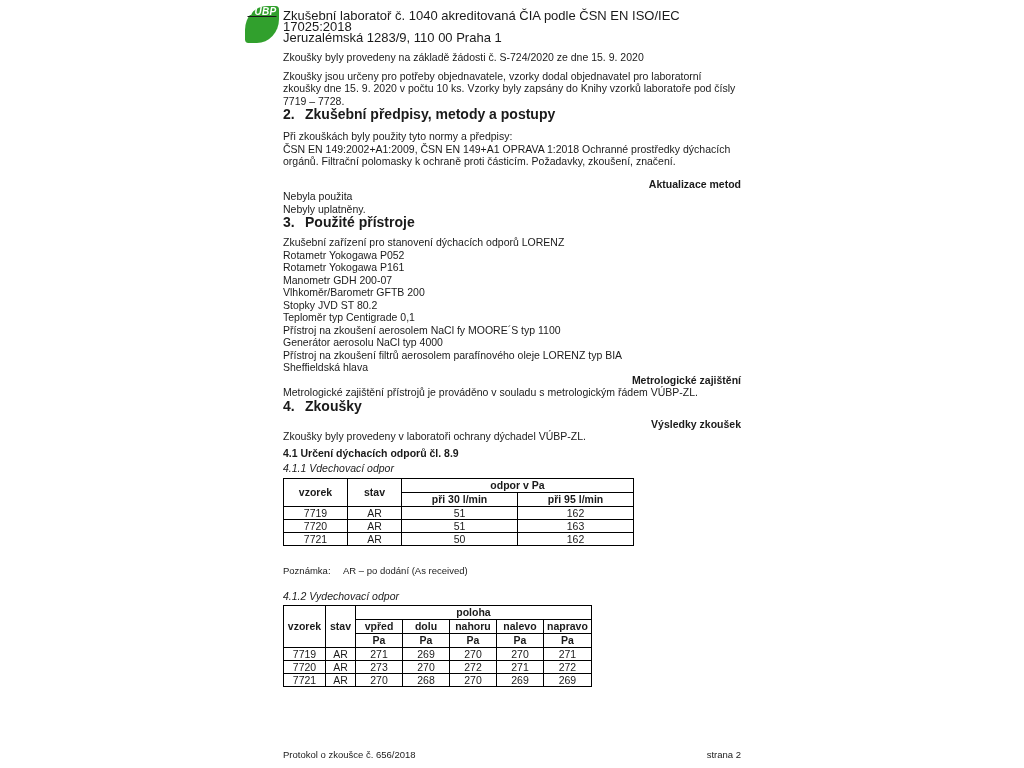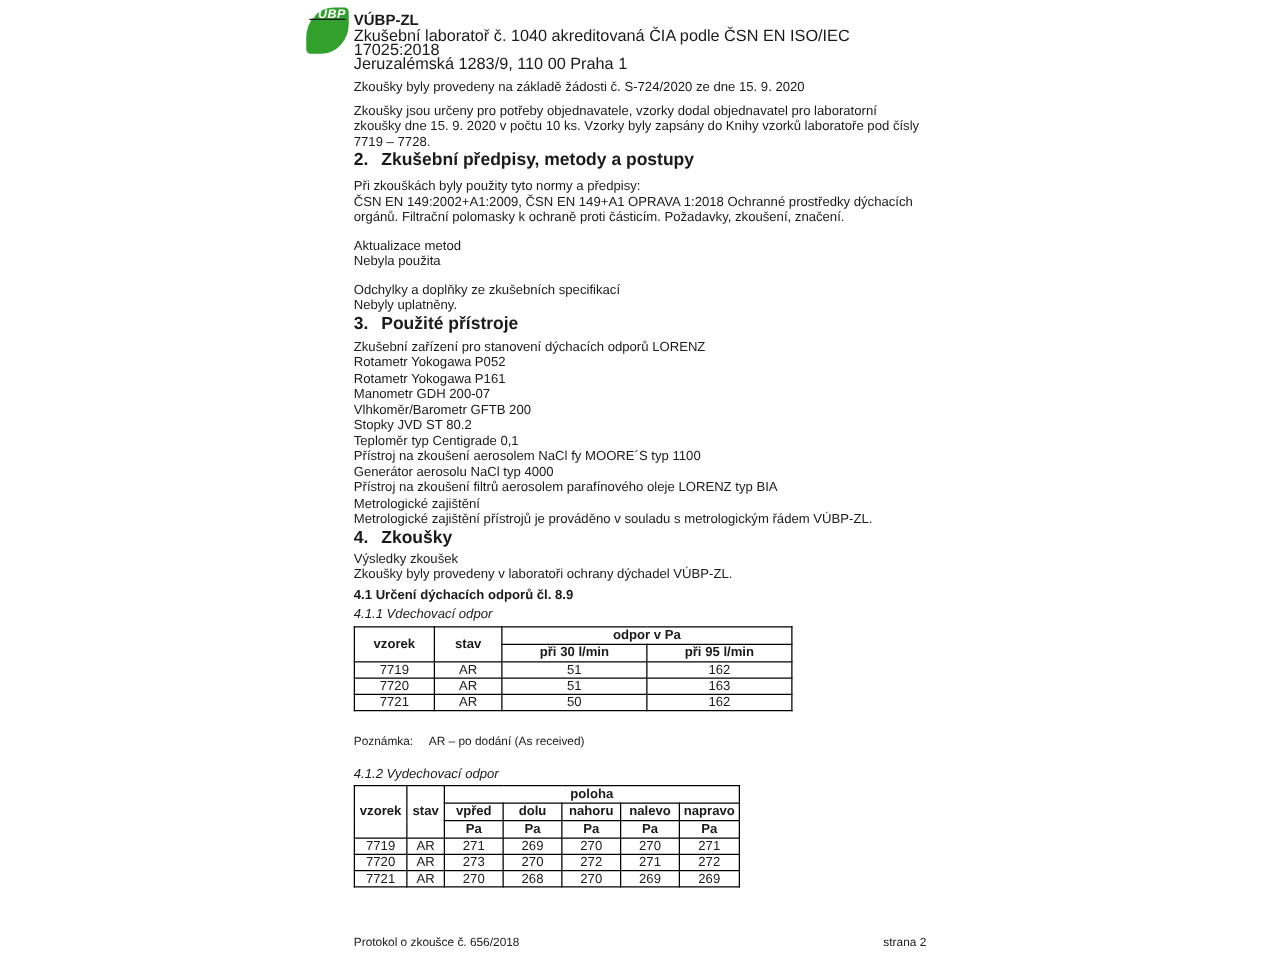--- a/index.html
+++ b/index.html
@@ -13,21 +13,21 @@
   .content{position:absolute;left:283px;top:10px;width:458px;font-size:10.5px;line-height:12.5px;}
   .doc-header .org{font-size:12px;font-weight:bold;line-height:13px;}
   .doc-header .small{font-size:13px;line-height:11px;}
 
   h2.h{font-size:14px;line-height:15px;font-weight:bold;margin:0;}
   .h .num{display:inline-block;width:22px;}
   p{margin:0;}
   .mt16{margin-top:16px}.mt14{margin-top:14px}.mt12{margin-top:12px}
   .mt10{margin-top:10px}.mt8{margin-top:8px}.mt6{margin-top:6px}
   .mt4{margin-top:4px}.mt3{margin-top:3px}
-  .blabel{font-weight:normal;}
+  .blabel{font-weight:bold;text-align:right;}
   .sub-bold{font-weight:bold;}
   .sub-italic{font-style:italic;}
 
   table.t{border-collapse:collapse;font-size:10.5px;}
   .t th,.t td{border:1px solid #000;text-align:center;padding:0 3px;}
   .t th{font-weight:bold;height:13px;line-height:13px;}
   .t td{height:12px;line-height:12px;font-weight:normal;}
   .t .unit-cell{font-weight:bold;}
 
   .note{margin-top:19px;font-size:9.5px;line-height:11px;}
@@ -41,52 +41,51 @@
 
 <div class="page">
 
   <div class="logo">
     <span class="logo-text">VÚBP</span>
   </div>
 
   <div class="content">
 
     <div class="doc-header">
-      <div class="org">VÚBP-ZL</div>
       <div class="small">Zkušební laboratoř č. 1040 akreditovaná ČIA podle ČSN EN ISO/IEC 17025:2018</div>
       <div class="small">Jeruzalémská 1283/9, 110 00 Praha 1</div>
     </div>
 
     <p class="mt8">Zkoušky byly provedeny na základě žádosti č. S-724/2020 ze dne 15. 9. 2020</p>
     <p class="mt6">Zkoušky jsou určeny pro potřeby objednavatele, vzorky dodal objednavatel pro laboratorní zkoušky dne 15. 9. 2020 v počtu 10 ks. Vzorky byly zapsány do Knihy vzorků laboratoře pod čísly 7719 – 7728.</p>
 
     <h2 class="h mt16">
       <span class="num">2.</span><span>Zkušební předpisy, metody a postupy</span>
     </h2>
     <p class="mt8">Při zkouškách byly použity tyto normy a předpisy:</p>
     <p>ČSN EN 149:2002+A1:2009, ČSN EN 149+A1 OPRAVA 1:2018 Ochranné prostředky dýchacích orgánů. Filtrační polomasky k ochraně proti částicím. Požadavky, zkoušení, značení.</p>
     <p class="blabel mt10">Aktualizace metod</p>
     <p>Nebyla použita</p>
-    <p class="blabel mt10">Odchylky a doplňky ze zkušebních specifikací</p>
     <p>Nebyly uplatněny.</p>
 
     <h2 class="h mt14">
       <span class="num">3.</span><span>Použité přístroje</span>
     </h2>
     <div class="mt6">
       <div>Zkušební zařízení pro stanovení dýchacích odporů LORENZ</div>
       <div>Rotametr Yokogawa P052</div>
       <div>Rotametr Yokogawa P161</div>
       <div>Manometr GDH 200-07</div>
       <div>Vlhkoměr/Barometr GFTB 200</div>
       <div>Stopky JVD ST 80.2</div>
       <div>Teploměr typ Centigrade 0,1</div>
       <div>Přístroj na zkoušení aerosolem NaCl fy MOORE´S typ 1100</div>
       <div>Generátor aerosolu NaCl typ 4000</div>
       <div>Přístroj na zkoušení filtrů aerosolem parafínového oleje LORENZ typ BIA</div>
+      <div>Sheffieldská hlava</div>
     </div>
     <p class="blabel">Metrologické zajištění</p>
     <p>Metrologické zajištění přístrojů je prováděno v souladu s metrologickým řádem VÚBP-ZL.</p>
 
     <h2 class="h mt12">
       <span class="num">4.</span><span>Zkoušky</span>
     </h2>
     <p class="blabel mt4">Výsledky zkoušek</p>
     <p>Zkoušky byly provedeny v laboratoři ochrany dýchadel VÚBP-ZL.</p>
     <p class="sub-bold mt4">4.1 Určení dýchacích odporů čl. 8.9</p>

